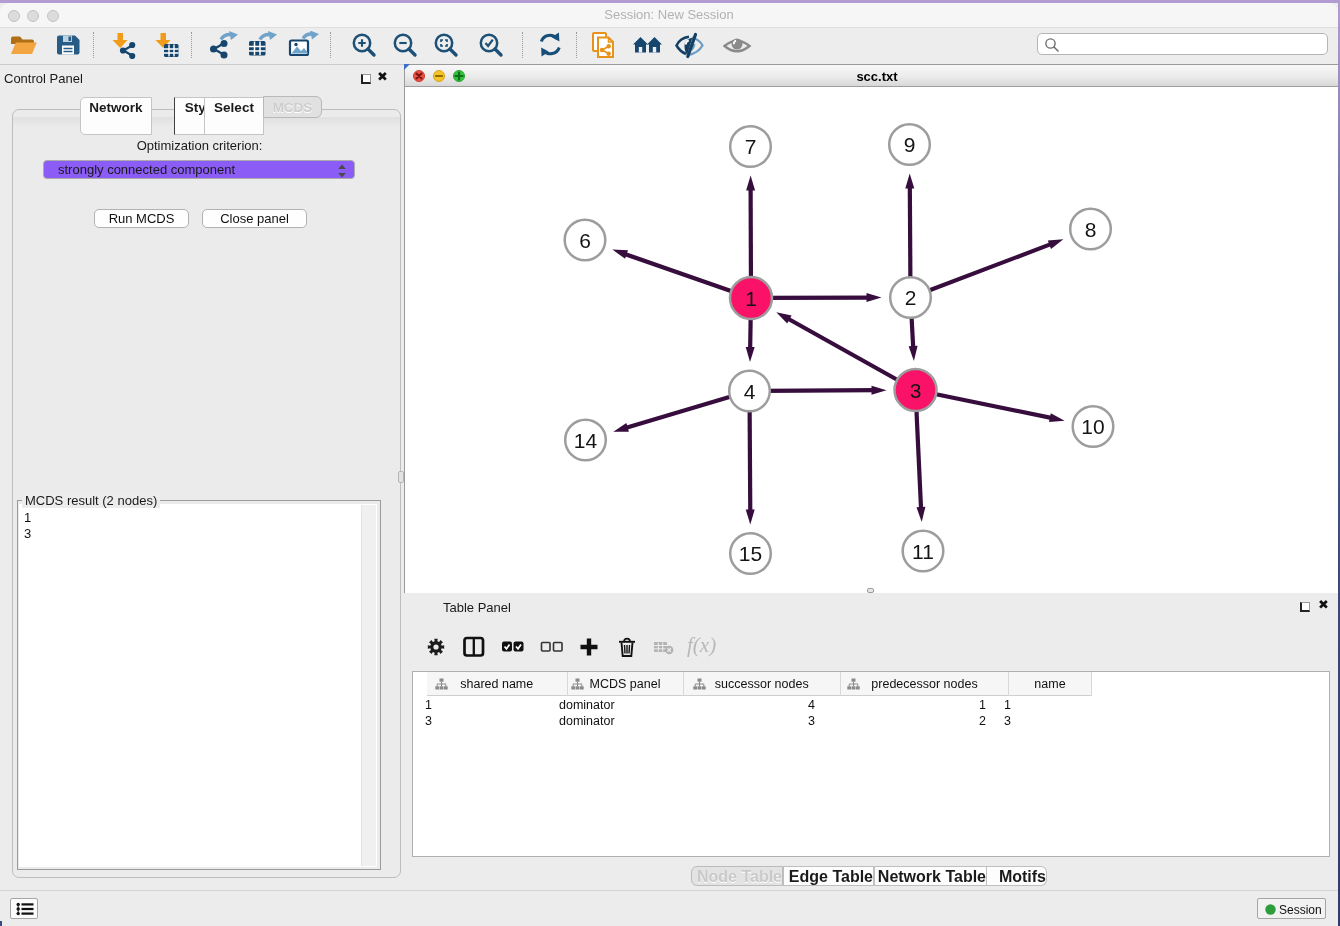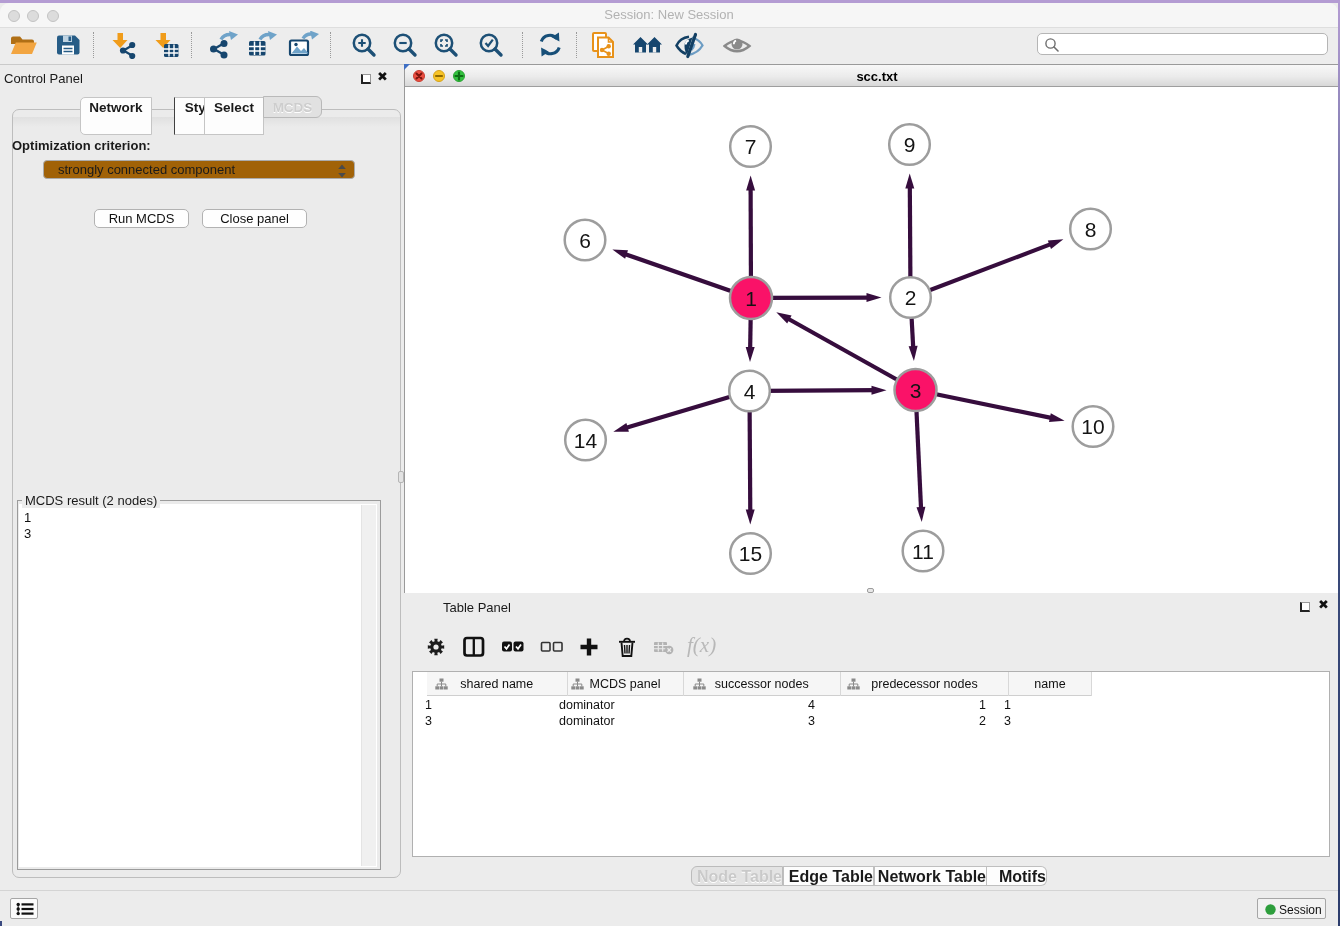--- a/index.html
+++ b/index.html
@@ -23,22 +23,22 @@
 #cp-title { left:4px; top:71px; font-size:13px; color:#1a1a1a; }
 #cp-float { left:361px; top:74px; width:10px; height:10px; border:1px solid #999; border-left:2px solid #222; border-bottom:2px solid #222; background:#fff; }
 #cp-close { left:377px; top:69px; font-size:13px; color:#111; }
 #cp-pane { left:12px; top:109px; width:389px; height:769px; border:1px solid #bdbdbd; border-radius:7px; background:#ebebeb; }
 #cp-pane-shade { left:13px; top:117px; width:387px; height:10px; background:linear-gradient(180deg,#e0e0e0,#ebebeb); }
 .tab { position:absolute; top:97px; height:38px; background:#fdfdfd; border:1px solid #c5c5c5; font-size:13.5px; font-weight:bold; color:#1a1a1a; text-align:center; line-height:19px; }
 #tab-network { left:80px; width:72px; border-radius:5px 0 0 5px; }
 #tab-style { left:151px; width:54px; border-left:1px solid #404040;margin-left:23px; }
 #tab-select { left:204px; width:60px; border-left:1px solid #c5c5c5; }
 #tab-mcds { left:263px; width:59px; top:96px; height:22px; background:#e1e1e1; border:1px solid #b9b9b9; border-radius:0 6px 6px 0; color:#cdcdcd; text-shadow:0 1px 0 #fff; line-height:21px; }
-#opt-label { left:12px; top:138px; width:375px; text-align:left; font-size:13px; color:#1a1a1a;font-weight:bold; }
-#combo { left:43px; top:160px; width:312px; height:19px; background:#a16207; border:1px solid #ababab; border-radius:4px; font-size:13px; color:#1a1a1a; line-height:17px; padding-left:14px; }
+#opt-label { left:12px; top:138px; width:375px; text-align:center; font-size:13px; color:#1a1a1a; }
+#combo { left:43px; top:160px; width:312px; height:19px; background:#8b5cf6; border:1px solid #ababab; border-radius:4px; font-size:13px; color:#1a1a1a; line-height:17px; padding-left:14px; }
 #combo svg { position:absolute; right:7px; top:2.5px; }
 .btn { position:absolute; top:193px; height:19px; background:#fefefe; border:1px solid #b2b2b2; border-radius:5px; font-size:13px; color:#111; text-align:center; line-height:17px;margin-top:16px; }
 #btn-run { left:94px; width:95px; }
 #btn-close { left:202px; width:105px; }
 #mcds-box { left:17px; top:500px; width:364px; height:370px; border:1px solid #9b9b9b; }
 #mcds-inner { left:19px; top:504px; width:358px; height:363px; background:#fff; font-size:13px; color:#111; padding:6px 0 0 5px; line-height:16px; }
 #mcds-scroll { left:361px; top:505px; width:15px; height:361px; background:#f0f0f0; border-left:1px solid #e4e4e4; }
 #mcds-label { left:22px; top:493px; background:#ececec; padding:0 3px; font-size:13px; color:#1a1a1a; }
 #split-handle-v { left:398px; top:471px; width:6px; height:12px; background:#e3e3e3; border:1px solid #b5b5b5; border-radius:2px; }
 

